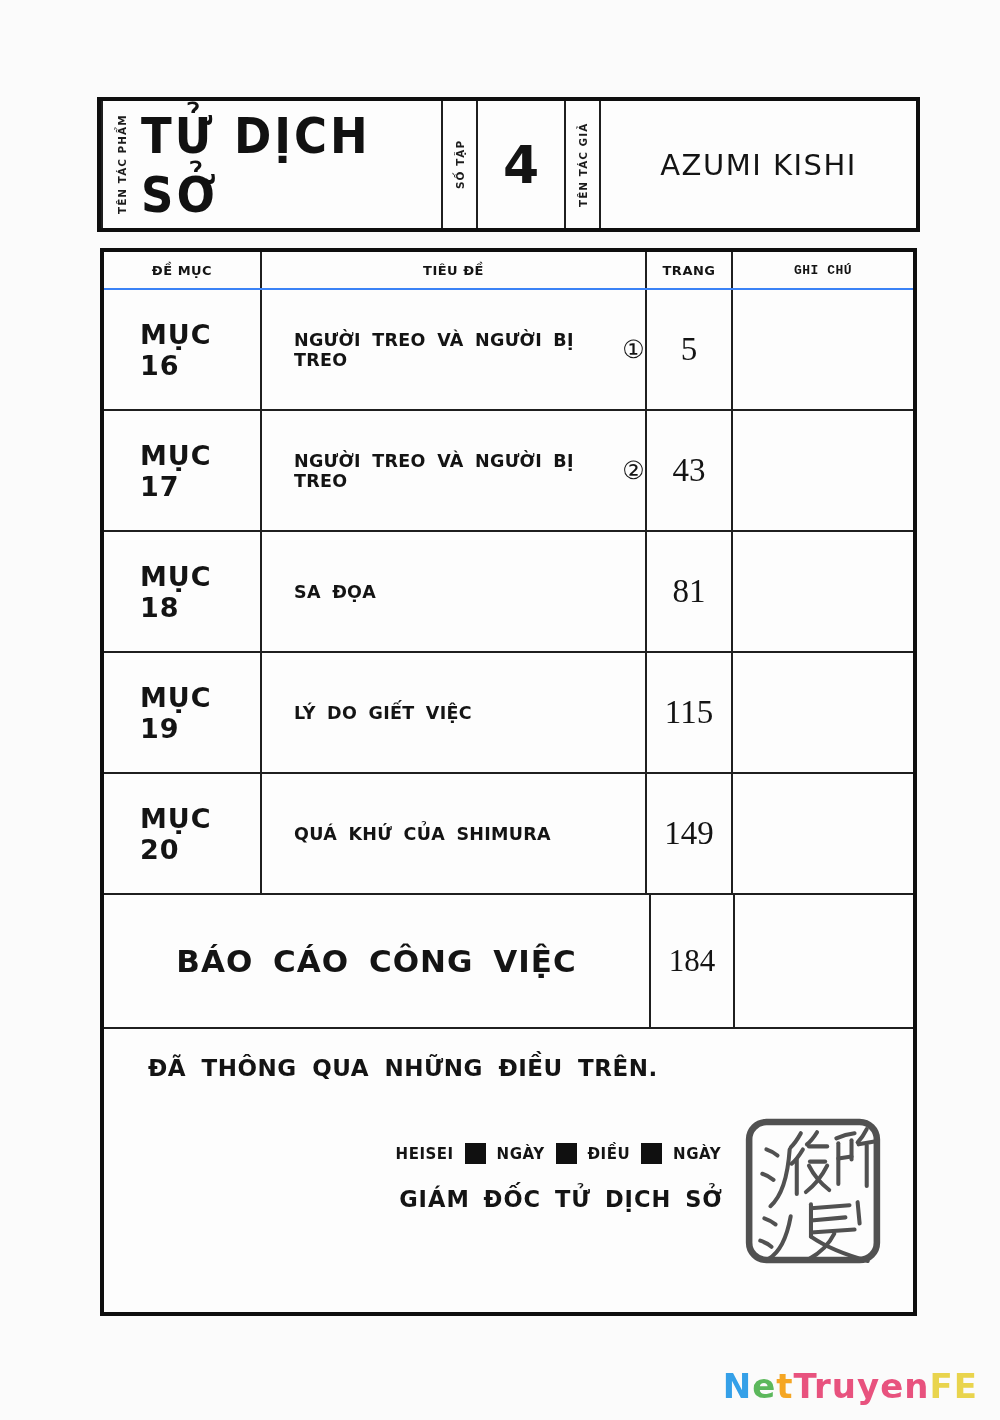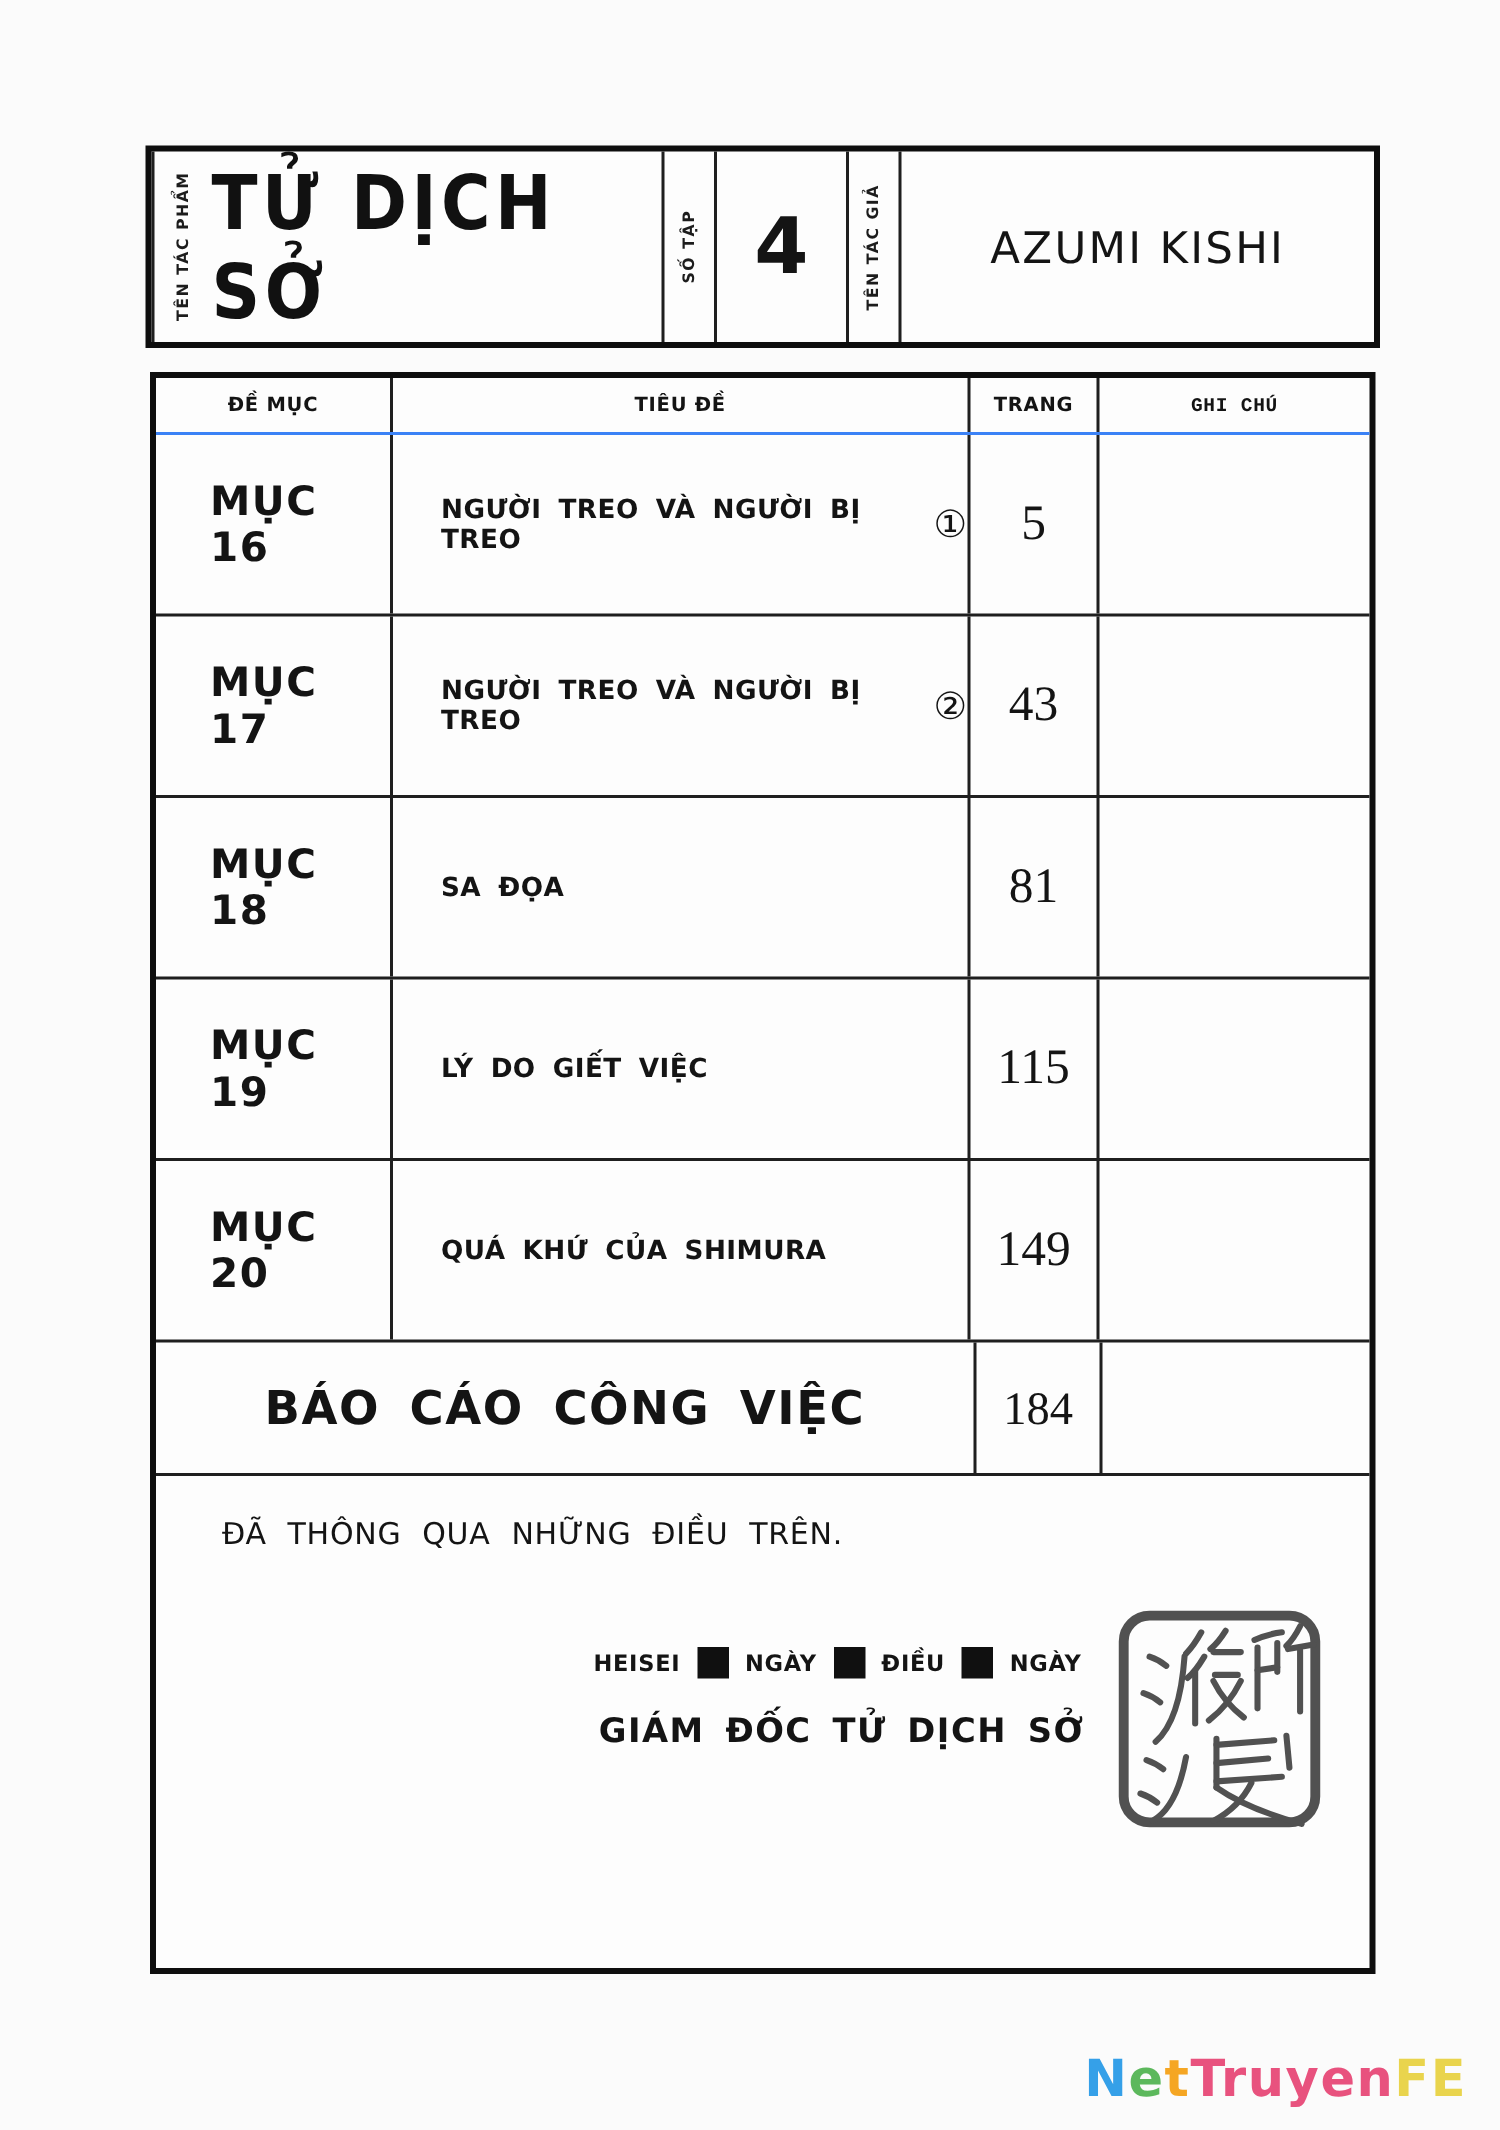--- a/index.html
+++ b/index.html
@@ -29,29 +29,29 @@
   .thead > div { display:flex; align-items:center; justify-content:center;
     font-size:13px; font-weight:bold; letter-spacing:0.5px; border-right:2px solid #1f1f1f; }
   .thead > div:last-child { border-right:none;font-family:Liberation Mono, monospace; }
   .trow { height:121px; border-bottom:2px solid #1f1f1f; }
   .trow > div { border-right:2px solid #1f1f1f; display:flex; align-items:center; }
   .trow > div:last-child { border-right:none; }
   .cell-muc { justify-content:center; font-size:27px; font-weight:bold; letter-spacing:1px;margin-left:36px; }
   .cell-title { padding-left:32px; font-size:17.5px; font-weight:bold; letter-spacing:0.3px; word-spacing:5px; }
   .title-badge { font-size:25px; font-weight:normal; margin-left:8px; font-family:"Liberation Serif", serif; }
   .cell-page { justify-content:center; font-family:"Liberation Serif","DejaVu Serif", serif; font-size:33px; }
-  .report-row { display:grid; grid-template-columns:545px 86px 1fr; height:89px; border-bottom:2px solid #1f1f1f; }
+  .report-row { display:grid; grid-template-columns:545px 86px 1fr; height:134px; border-bottom:2px solid #1f1f1f; }
   .report-row > div { display:flex; align-items:center; }
   .report-title { justify-content:center; font-size:31px; font-weight:bold; letter-spacing:1px; word-spacing:8px; }
   .report-page { justify-content:center; font-family:Liberation Serif, serif; font-size:31px;
     border-left:2px solid #1f1f1f; border-right:2px solid #1f1f1f; }
 
   
   .approval { flex:1; position:relative; }
-  .statement { position:absolute; left:44px; top:26px; font-size:20px; font-weight:normal; word-spacing:7px; letter-spacing:0.5px; }
+  .statement { position:absolute; left:44px; top:26px; font-size:23px; font-weight:bold; word-spacing:7px; letter-spacing:0.5px; }
   .date-line { position:absolute; top:114px; right:192px; display:flex; align-items:center;
     font-size:15px; font-weight:bold; letter-spacing:0.5px; white-space:nowrap; }
   .dbox { display:inline-block; width:21px; height:21px; background:#101010; margin:0 11px; }
   .director-line { position:absolute; top:157px; right:190px; font-size:22.5px; font-weight:bold;
     letter-spacing:1px; word-spacing:5px; white-space:nowrap; }
   .seal { position:absolute; left:640px; top:88px; width:138px; height:148px; opacity:0.88; }
 
   
   .watermark { position:absolute; top:1366px; right:22px; font-size:34px; font-weight:bold;
     letter-spacing:1px; font-family:"DejaVu Sans", sans-serif; }

